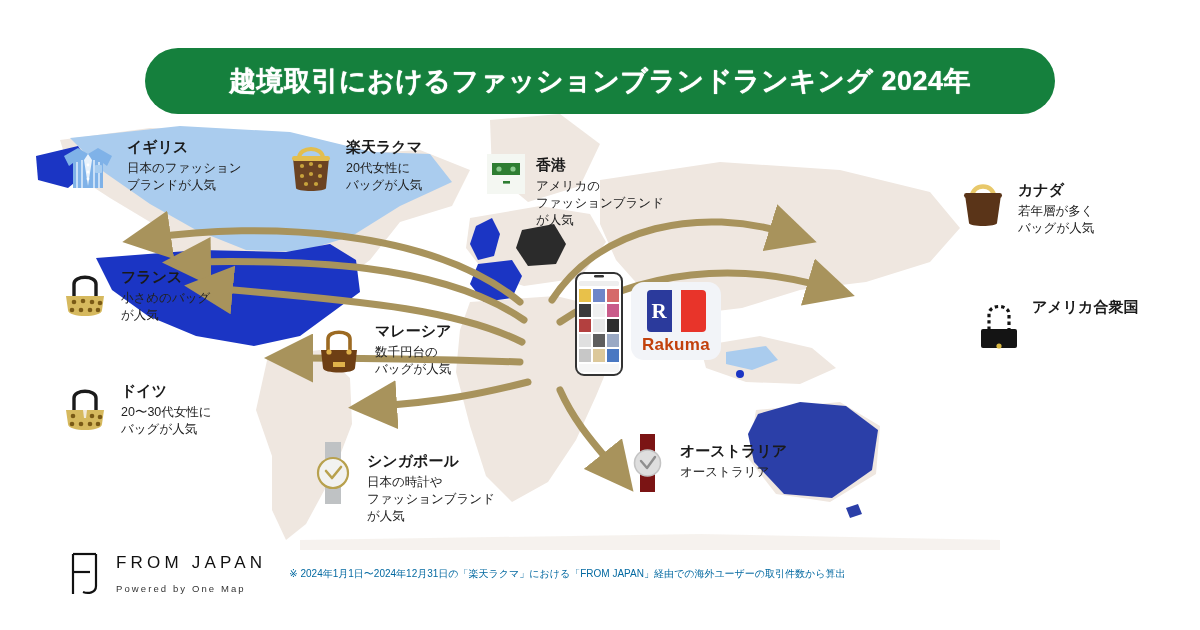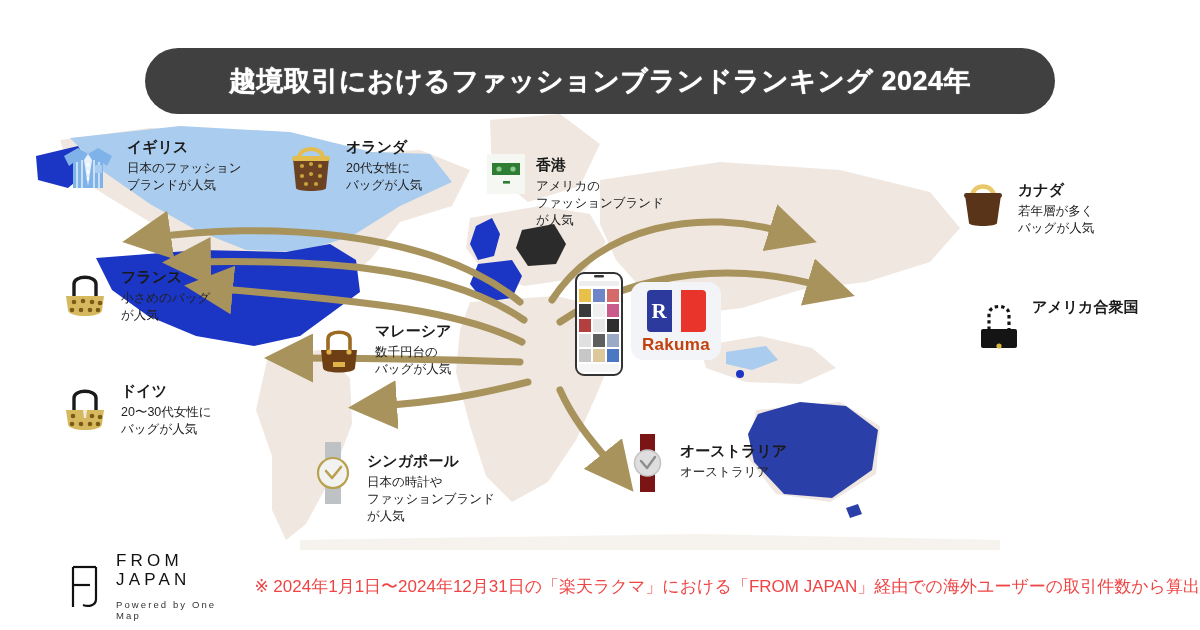--- a/index.html
+++ b/index.html
@@ -11,21 +11,21 @@
   }
   #infographic{position:absolute;inset:0;}
 
   
   #map-layer{position:absolute;left:0;top:110px;width:1200px;height:440px;}
   #map-layer svg{display:block;width:100%;height:100%;}
 
   
   #title-bar{
     position:absolute;left:145px;top:48px;width:910px;height:66px;
-    background:#404040;border-radius:33px;
+    background:#15803d;border-radius:33px;
     display:flex;align-items:center;justify-content:center;
     z-index:30;
   }
   #title-text{
     color:#ffffff;font-size:27px;font-weight:bold;letter-spacing:.5px;
     text-shadow:0 0 1px #fff;white-space:nowrap;
   }
 
   
   .label-block{position:absolute;display:flex;align-items:flex-start;gap:9px;z-index:20;justify-content:space-between;}
@@ -54,21 +54,21 @@
   .flag-red{background:#E8342A;border-radius:0 4px 4px 0;}
   #rakuma-word{font-size:17px;color:#c2410c;font-weight:600;letter-spacing:.3px;margin-top:2px;}
 
   
   #footer{position:absolute;left:70px;top:552px;display:flex;align-items:center;gap:23px;z-index:20;}
   #fj-logo{display:flex;align-items:center;gap:12px;}
   #fj-mark{width:34px;height:44px;flex:0 0 auto;}
   #fj-words{display:flex;flex-direction:column;justify-content:center;}
   #fj-name{font-size:17px;letter-spacing:4.2px;color:#111;line-height:1.1;}
   #fj-tag{font-size:9.5px;letter-spacing:2.1px;color:#333;line-height:1.1;margin-top:11px;}
-  #footnote{font-size:17px;color:#ef4444;white-space:nowrap;font-weight:500;}
+  #footnote{font-size:10px;color:#0369a1;white-space:nowrap;font-weight:500;}
 </style>
 </head>
 <body>
 
 <div id="infographic">
 
   <div id="map-layer">
     <svg viewBox="0 0 1200 440" xmlns="http://www.w3.org/2000/svg">
       <defs>
         <marker id="ah" markerWidth="7" markerHeight="7" refX="3" refY="3.5" orient="auto">
@@ -205,21 +205,21 @@
           <circle cx="35" cy="28" r="2.1"></circle>
         <circle cx="17" cy="38" r="2.1"></circle>
           <circle cx="26" cy="36" r="2.1"></circle>
           <circle cx="35" cy="38" r="2.1"></circle>
         <circle cx="21" cy="46" r="2.1"></circle>
           <circle cx="31" cy="46" r="2.1"></circle>
       </g>
       <rect x="7" y="18" width="38" height="5" rx="2.4" fill="#E3BE4E"></rect>
     </svg>
     <div class="lb-text">
-      <div class="lb-country">オランダ</div>
+      <div class="lb-country">楽天ラクマ</div>
       <div class="lb-desc">20代女性に
 バッグが人気</div>
     </div>
   </div>
 
   <div class="label-block" style="left:485px;top:152px;">
     <svg class="lb-icon" width="42" height="44" viewBox="0 0 42 44">
       <rect x="2" y="2" width="38" height="40" fill="#F4F7F2"></rect>
       <rect x="7" y="11" width="28" height="12" fill="#2E7D32"></rect>
       <g fill="#8BC98E">

